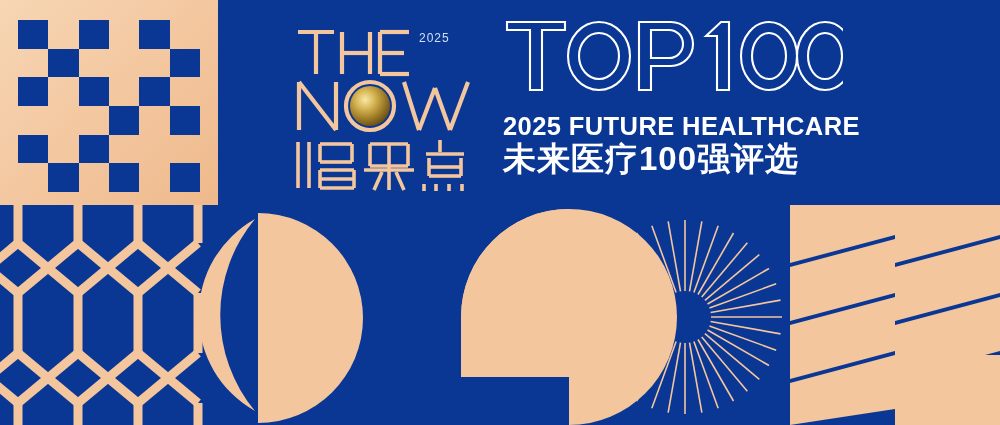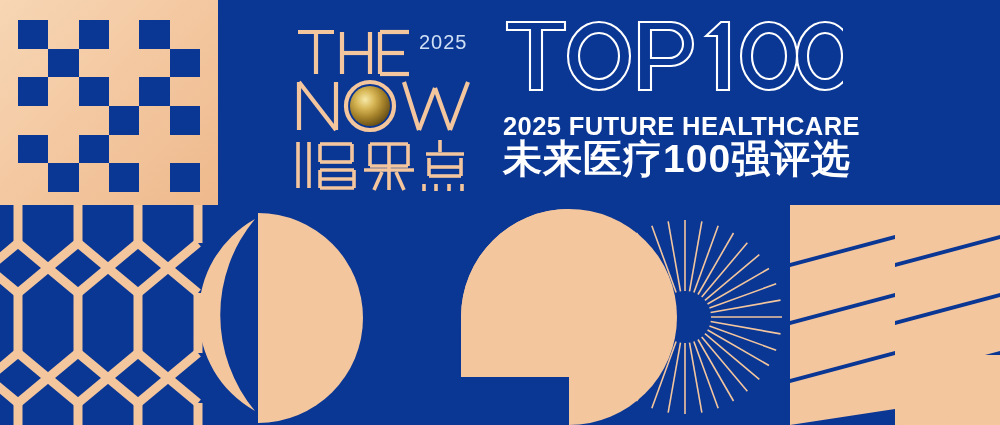--- a/index.html
+++ b/index.html
@@ -30,32 +30,32 @@
   .shape-layer{position:absolute;left:0;top:205px;width:1000px;height:220px;overflow:hidden;}
 
   
   .chevron-block{position:absolute;left:790px;top:205px;width:210px;height:220px;overflow:hidden;}
 
   
   .logo{position:absolute;left:292px;top:18px;width:190px;height:175px;}
   .logo svg{display:block;}
   .logo-year{
     position:absolute;left:127px;top:13px;
-    font-size:20px;letter-spacing:1px;color:#cfe0f5;font-weight:400;
+    font-size:12px;letter-spacing:1px;color:#cfe0f5;font-weight:400;
   }
 
   
   .top100{position:absolute;left:503px;top:16px;width:340px;}
   .top100 svg{display:block;}
   .sub-en{
     color:#ffffff;font-weight:700;font-size:25.5px;line-height:25px;
     letter-spacing:0.4px;white-space:nowrap;margin-top:20px;
   }
   .sub-cn{
-    color:#ffffff;font-weight:700;font-size:39px;line-height:37px;
+    color:#ffffff;font-weight:700;font-size:33px;line-height:37px;
     letter-spacing:1px;white-space:nowrap;margin-top:1px;
   }
 </style>
 </head>
 <body>
 
 <div class="banner">
 
   <div class="checker-tile">
     <div class="checker-grid" id="checkerGrid">

